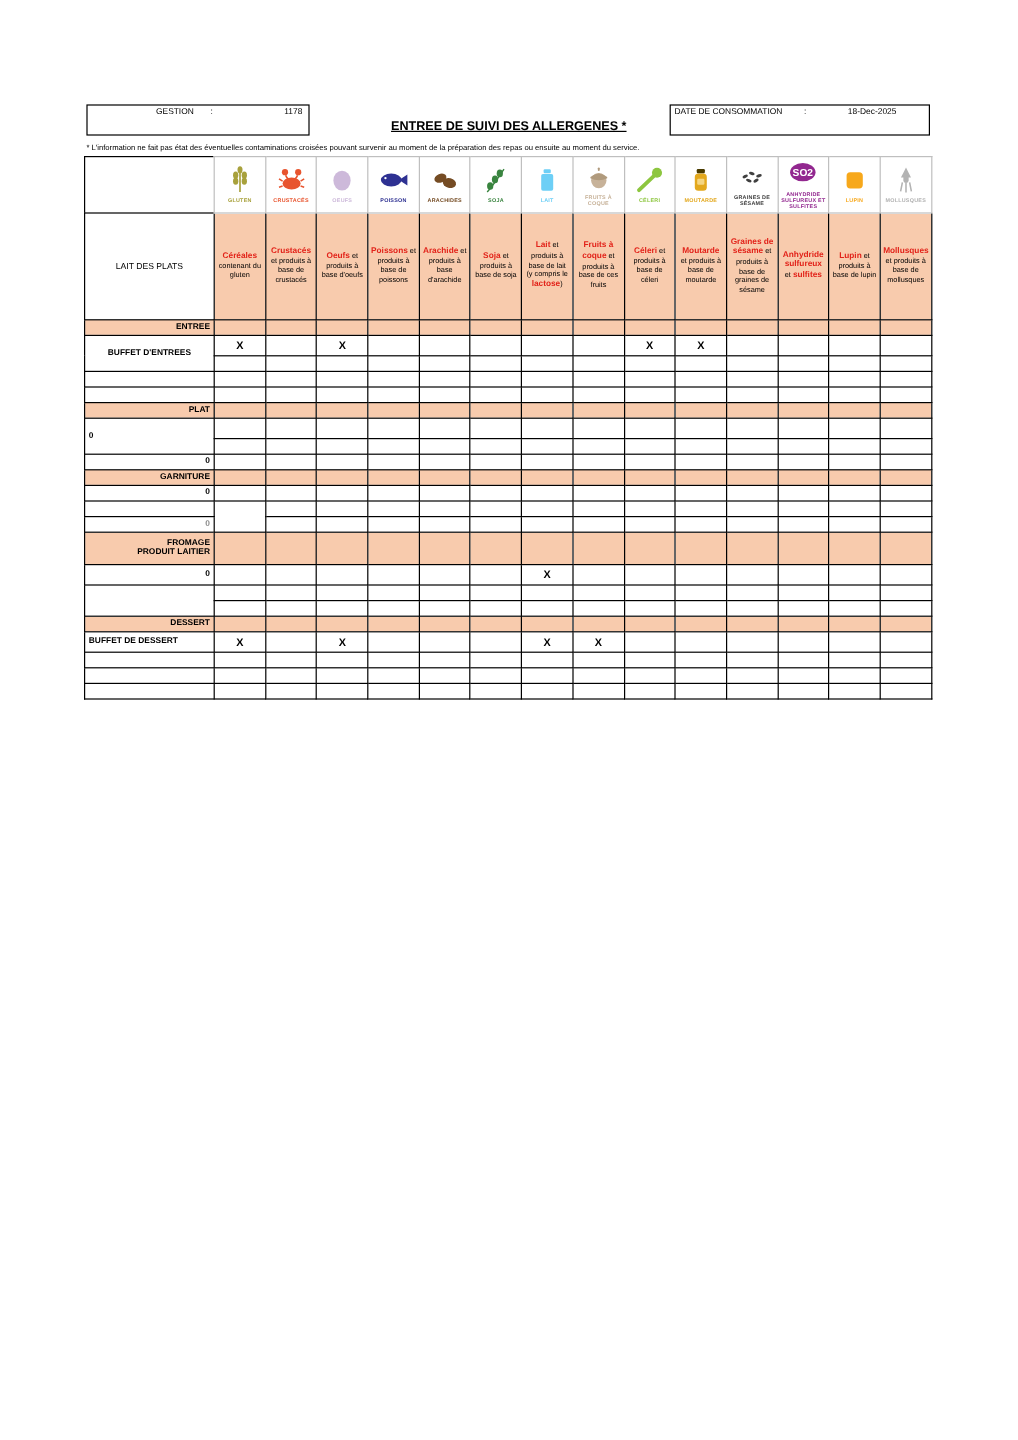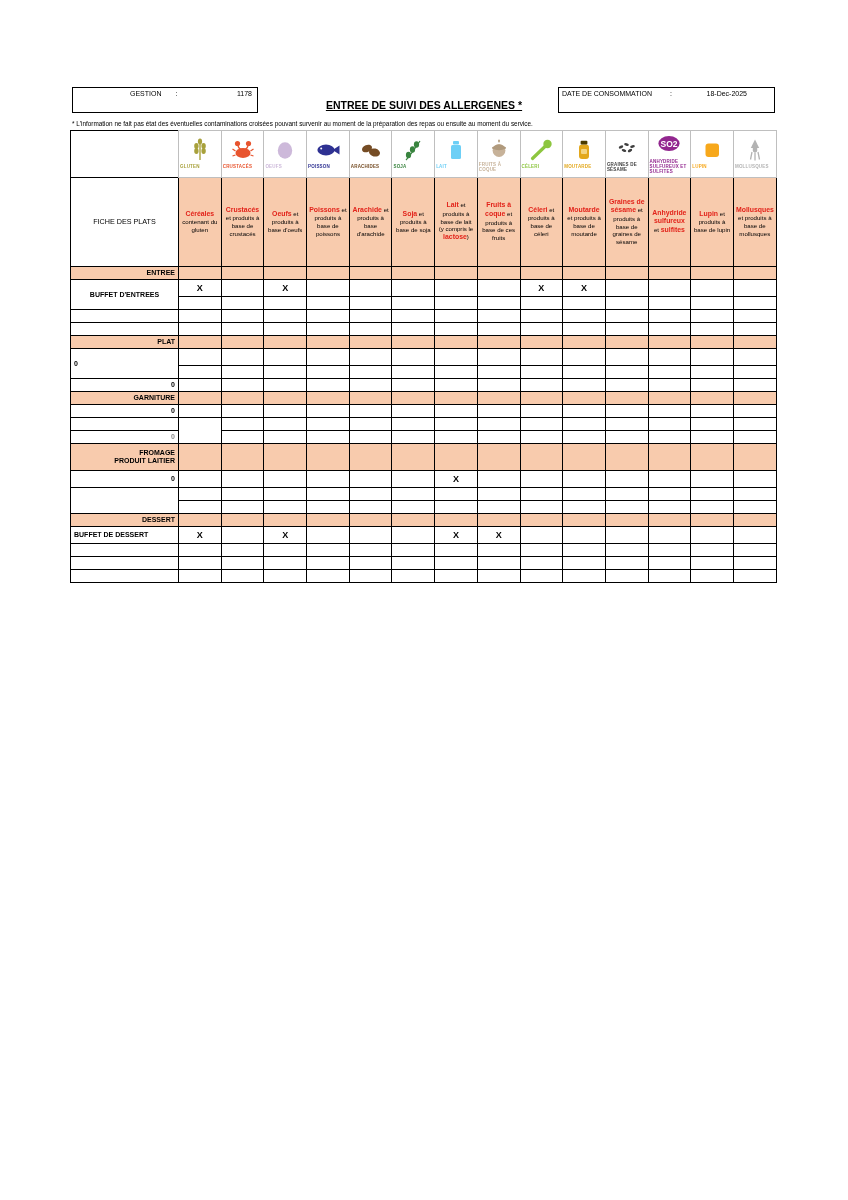--- a/index.html
+++ b/index.html
@@ -38,21 +38,21 @@
   tr.r-icon { height:46px; }
   tr.r-head { height:89px; }
   tr.r-sec  { height:13px; }
   tr.r-big  { height:27px; }
   tr.r-tall { height:17px; }
   tr.r-norm { height:13px; }
 
   td.blank { border:none; background:#fff; }
   td.icon-cell {
     border:1px solid var(--icon-border,#bfbfbf);
-    background:#fff; vertical-align:middle;
+    background:#fff; text-align:center; vertical-align:middle;
   }
   .icw { height:28px; display:flex; align-items:center; justify-content:center; }
   .iclbl { font-size:4.5px; line-height:1.15; font-weight:bold; letter-spacing:0.2px; padding:0 1px 2px 1px; }
 
   td.noms {
     border:1.4px solid #000; background:#fff; text-align:center;
     vertical-align:middle; font-size:7.2px;
   }
   td.hd {
     border:1px solid #000; border-top:1.4px solid #000; border-bottom:1.4px solid #000;
@@ -264,21 +264,21 @@
                 <svg width="26" height="26" viewBox="0 0 26 26">
                   <polygon points="13,2.5 8.8,11 17.2,11" fill="#b3b3b3"></polygon>
                   <rect x="10.8" y="9" width="4.4" height="6.5" rx="2" fill="#b3b3b3"></rect>
                   <path d="M10,15 L8.5,22.5 M13,15.5 L13,23.5 M16,15 L17.5,22.5" stroke="#b3b3b3" stroke-width="1.3" fill="none"></path>
                 </svg>
               </div>
               <div class="iclbl" style="color:#b3b3b3">MOLLUSQUES</div>
             </td>
           </tr>
         <tr class="r-head" id="head-row">
-          <td class="noms">FICHE DES PLATS</td>
+          <td class="noms">LAIT DES PLATS</td>
         <td class="hd"><span class="an">Céréales</span> <span class="ad">contenant du gluten</span></td>
             <td class="hd"><span class="an">Crustacés</span> <span class="ad">et produits à base de crustacés</span></td>
             <td class="hd"><span class="an">Oeufs</span> <span class="ad">et produits à base d'oeufs</span></td>
             <td class="hd"><span class="an">Poissons</span> <span class="ad">et produits à base de poissons</span></td>
             <td class="hd"><span class="an">Arachide</span> <span class="ad">et produits à base d'arachide</span></td>
             <td class="hd"><span class="an">Soja</span> <span class="ad">et produits à base de soja</span></td>
             <td class="hd"><span class="an">Lait</span> <span class="ad">et produits à base de lait (y compris le</span> <span class="an">lactose</span><span class="ad">)</span></td>
             <td class="hd"><span class="an">Fruits à coque</span> <span class="ad">et produits à base de ces fruits</span></td>
             <td class="hd"><span class="an">Céleri</span> <span class="ad">et produits à base de céleri</span></td>
             <td class="hd"><span class="an">Moutarde</span> <span class="ad">et produits à base de moutarde</span></td>

